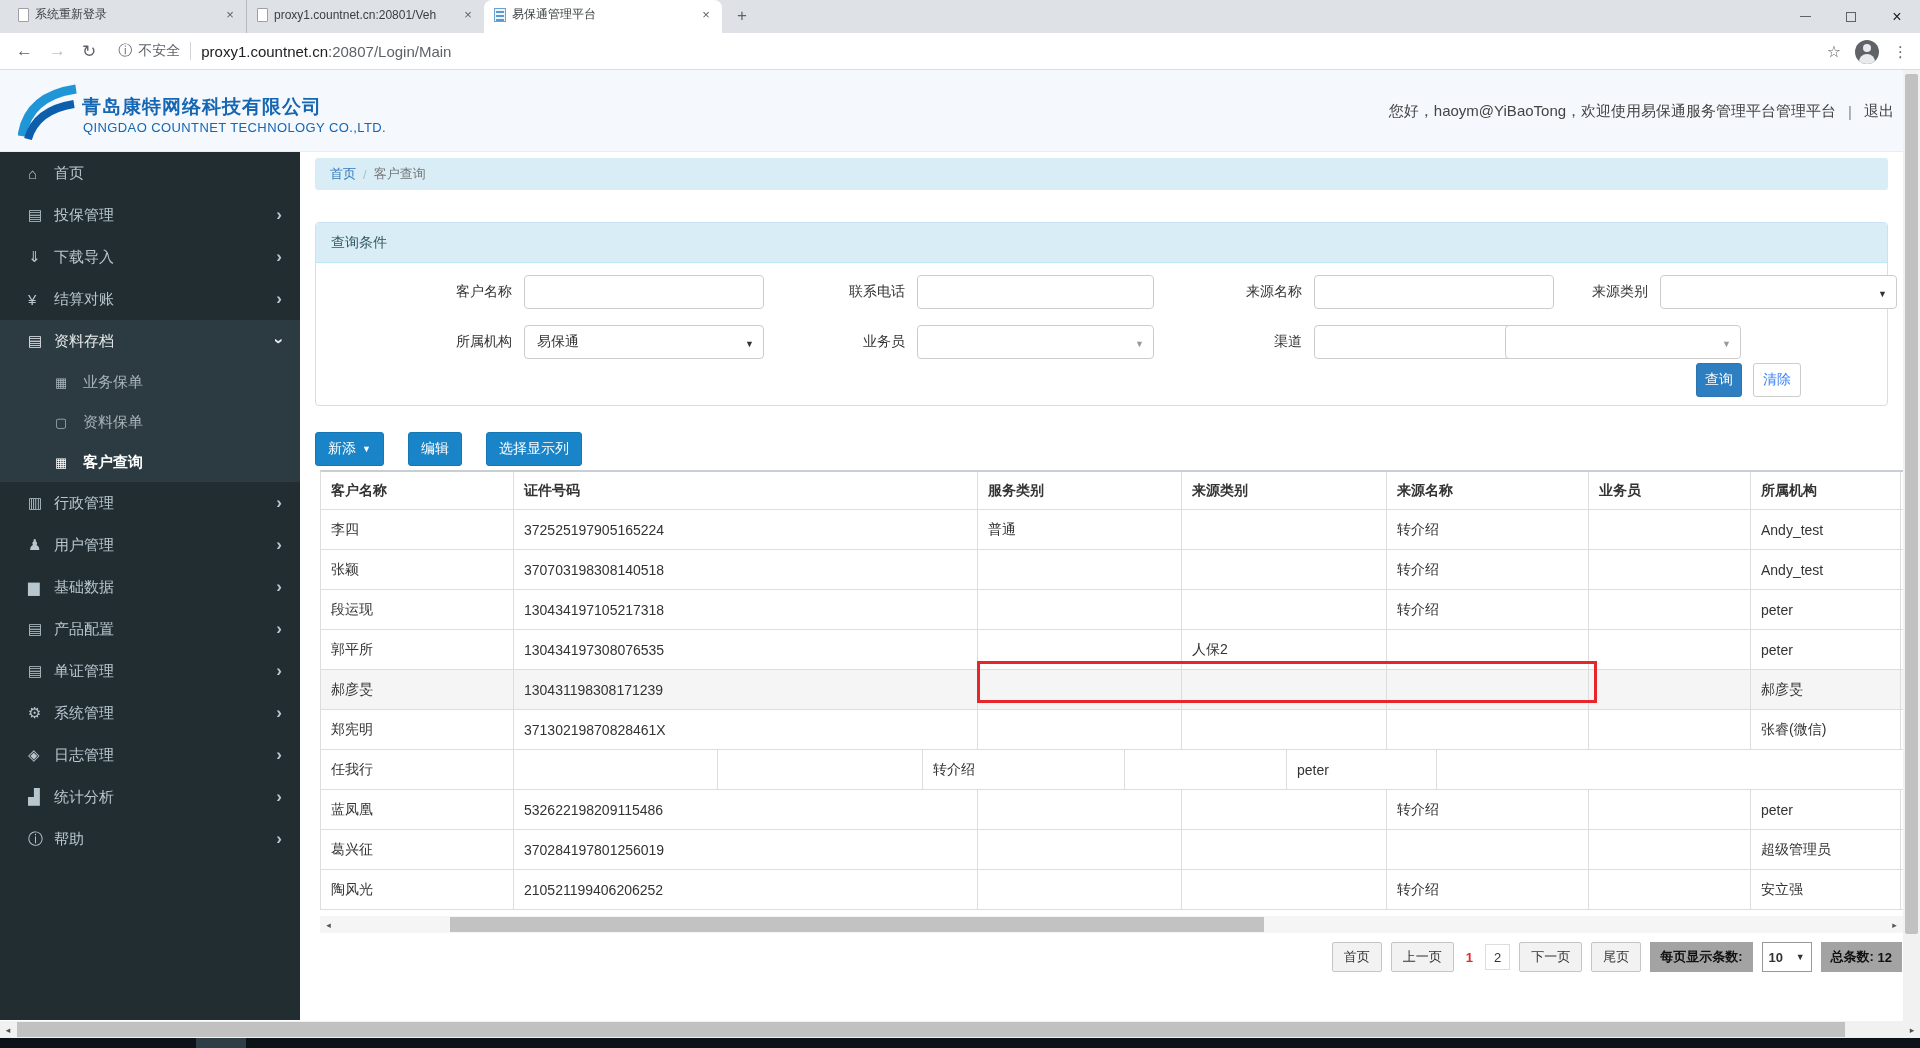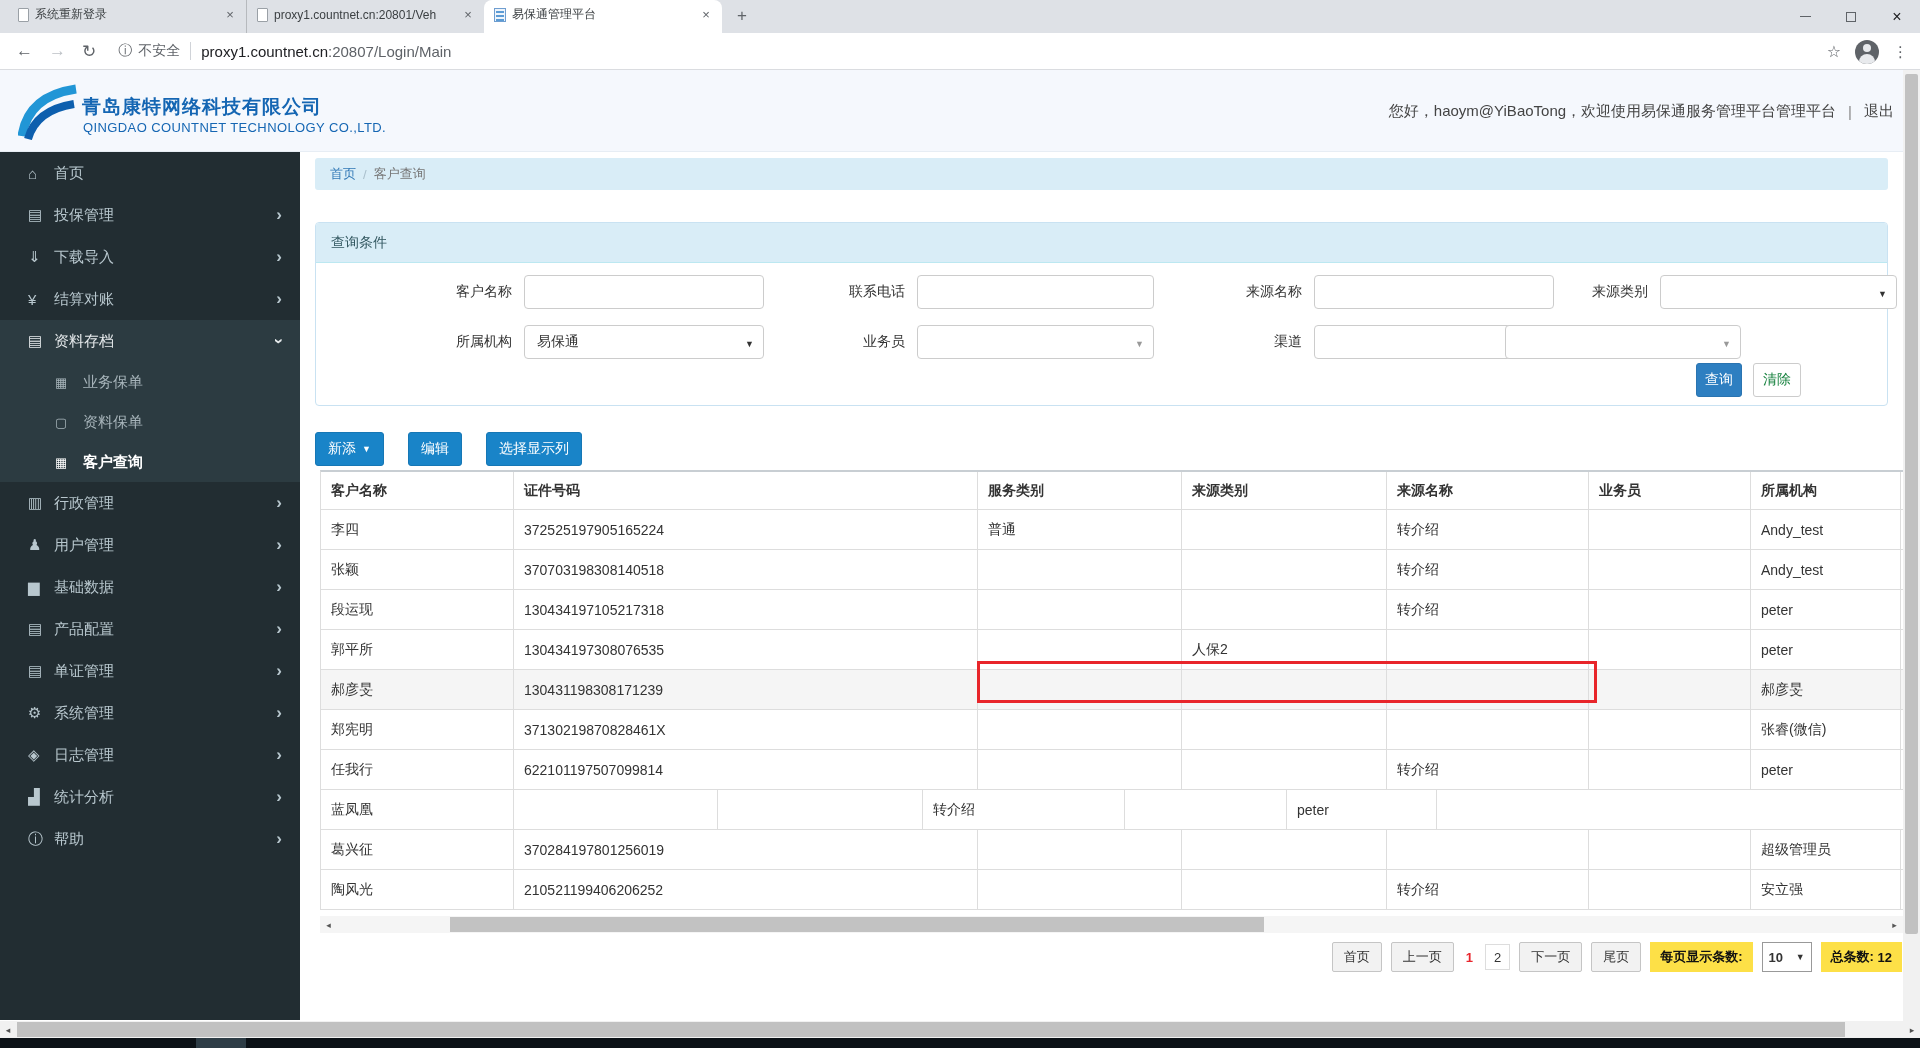--- a/index.html
+++ b/index.html
@@ -66,42 +66,42 @@
   .panel { position:absolute; left:315px; top:222px; width:1573px; height:184px; border:1px solid #c9e2f2; border-radius:4px; background:#fff; }
   .panel-hd { height:40px; background:#d9edf7; border-bottom:1px solid #bce8f1; border-radius:3px 3px 0 0; display:flex; align-items:center; padding-left:15px; font-size:14px; color:#31565f; }
   .fgroup { position:absolute; display:flex; align-items:center; height:34px; }
   .flabel { font-size:14px; color:#333; text-align:right; }
   .inp { height:34px; border:1px solid #ccc; border-radius:4px; background:#fff; }
   .sel { height:34px; border:1px solid #ccc; border-radius:4px; background:#fff; position:relative; font-size:14px; display:flex; align-items:center; padding:0 24px 0 12px; color:#333; cursor:pointer; }
   .sel .caret { position:absolute; right:9px; top:13px; font-size:9px; color:#333; }
   .sel .caret.grey { color:#999; }
   .btn { display:inline-flex; align-items:center; justify-content:center; border-radius:3px; font-size:14px; cursor:pointer; }
   .btn-search { position:absolute; left:1380px; top:140px; width:46px; height:34px; background:#2e7fc1; border:1px solid #2a74b1; color:#fff; }
-  .btn-clear { position:absolute; left:1437px; top:140px; width:48px; height:34px; background:#fff; border:1px solid #ccc; color:#15803d; }
+  .btn-clear { position:absolute; left:1437px; top:140px; width:48px; height:34px; background:#fff; border:1px solid #ccc; color:#3b82f6; }
 
   .toolbar { position:absolute; left:315px; top:432px; display:flex; gap:24px; }
   .btn-blue { height:34px; padding:0 12px; background:#1984c8; border:1px solid #1677b5; color:#fff; display:flex; align-items:center; gap:6px; font-size:14px; border-radius:3px; cursor:pointer; }
   .btn-blue .bcaret { font-size:9px; }
 
   .grid { position:absolute; left:320px; top:470px; width:1583px; border-top:2px solid #c8ced3; border-left:1px solid #ddd; font-size:14px; }
   .trow { display:flex; border-bottom:1px solid #ddd; background:#fff; }
   .trow.hl { background:#f5f5f5; }
   .tcell { flex:none; padding:0 10px; display:flex; align-items:center; height:39px; border-right:1px solid #ddd; overflow:hidden; white-space:nowrap; }
   .thead .tcell { font-weight:bold; height:37px; color:#333; }
   .redbox { position:absolute; left:977px; top:661px; width:620px; height:42px; border:3px solid #e8252a; pointer-events:none; }
 
   .tscroll { position:absolute; left:320px; top:916px; width:1583px; height:17px; background:#f5f5f5; }
   .tscroll .arrow { position:absolute; top:0; width:17px; height:17px; font-size:9px; color:#555; display:flex; align-items:center; justify-content:center; }
   .tscroll .thumb { position:absolute; left:130px; top:1px; width:814px; height:15px; background:#c2c2c2; }
 
   .pager { position:absolute; right:18px; top:942px; display:flex; align-items:center; gap:9px; font-size:13px; }
   .pbtn { height:30px; padding:0 11px; background:#f2f2f2; border:1px solid #c5c5c5; border-radius:2px; display:flex; align-items:center; cursor:pointer; color:#333; }
   .pnum-cur { color:#e8262d; font-weight:bold; padding:0 3px; }
   .pnum { height:26px; padding:0 8px; border:1px solid #ddd; background:#fff; display:flex; align-items:center; cursor:pointer; }
-  .chip { height:30px; padding:0 10px; background:#fde047; font-weight:bold; display:flex; align-items:center; color:#111; }
+  .chip { height:30px; padding:0 10px; background:#a3a3a3; font-weight:bold; display:flex; align-items:center; color:#111; }
   .psel { height:30px; width:50px; border:1px solid #999; background:#fff; display:flex; align-items:center; justify-content:space-between; padding:0 6px; font-weight:bold; cursor:pointer; }
   .psel .caret { font-size:9px; }
 
   
   .vscroll { position:absolute; right:0; top:70px; width:17px; height:951px; background:#f1f1f1; }
   .vscroll .thumb { position:absolute; left:2px; top:4px; width:13px; height:860px; background:#c1c1c1; border-radius:2px; }
   .hscroll { position:absolute; left:0; top:1021px; width:1920px; height:17px; background:#f1f1f1; }
   .hscroll .arrow { position:absolute; top:0; width:16px; height:17px; font-size:9px; color:#505050; display:flex; align-items:center; justify-content:center; }
   .hscroll .thumb { position:absolute; left:17px; top:1px; width:1828px; height:15px; background:#c1c1c1; }
   .taskbar { position:absolute; left:0; top:1038px; width:1920px; height:10px; background:#0c1217; }
@@ -385,29 +385,29 @@
       <div class="tcell" style="width: 193px;">郑宪明</div>
       <div class="tcell" style="width: 464px;">37130219870828461X</div>
       <div class="tcell" style="width: 204px;"></div>
       <div class="tcell" style="width: 205px;"></div>
       <div class="tcell" style="width: 202px;"></div>
       <div class="tcell" style="width: 162px;"></div>
       <div class="tcell" style="width: 150px;">张睿(微信)</div>
     </div>
     <div class="trow">
       <div class="tcell" style="width: 193px;">任我行</div>
-      <div class="tcell" style="width: 464px;">622101197507099814</div>
       <div class="tcell" style="width: 204px;"></div>
       <div class="tcell" style="width: 205px;"></div>
       <div class="tcell" style="width: 202px;">转介绍</div>
       <div class="tcell" style="width: 162px;"></div>
       <div class="tcell" style="width: 150px;">peter</div>
     </div>
     <div class="trow">
       <div class="tcell" style="width: 193px;">蓝凤凰</div>
+      <div class="tcell" style="width: 464px;">532622198209115486</div>
       <div class="tcell" style="width: 204px;"></div>
       <div class="tcell" style="width: 205px;"></div>
       <div class="tcell" style="width: 202px;">转介绍</div>
       <div class="tcell" style="width: 162px;"></div>
       <div class="tcell" style="width: 150px;">peter</div>
     </div>
     <div class="trow">
       <div class="tcell" style="width: 193px;">葛兴征</div>
       <div class="tcell" style="width: 464px;">370284197801256019</div>
       <div class="tcell" style="width: 204px;"></div>

